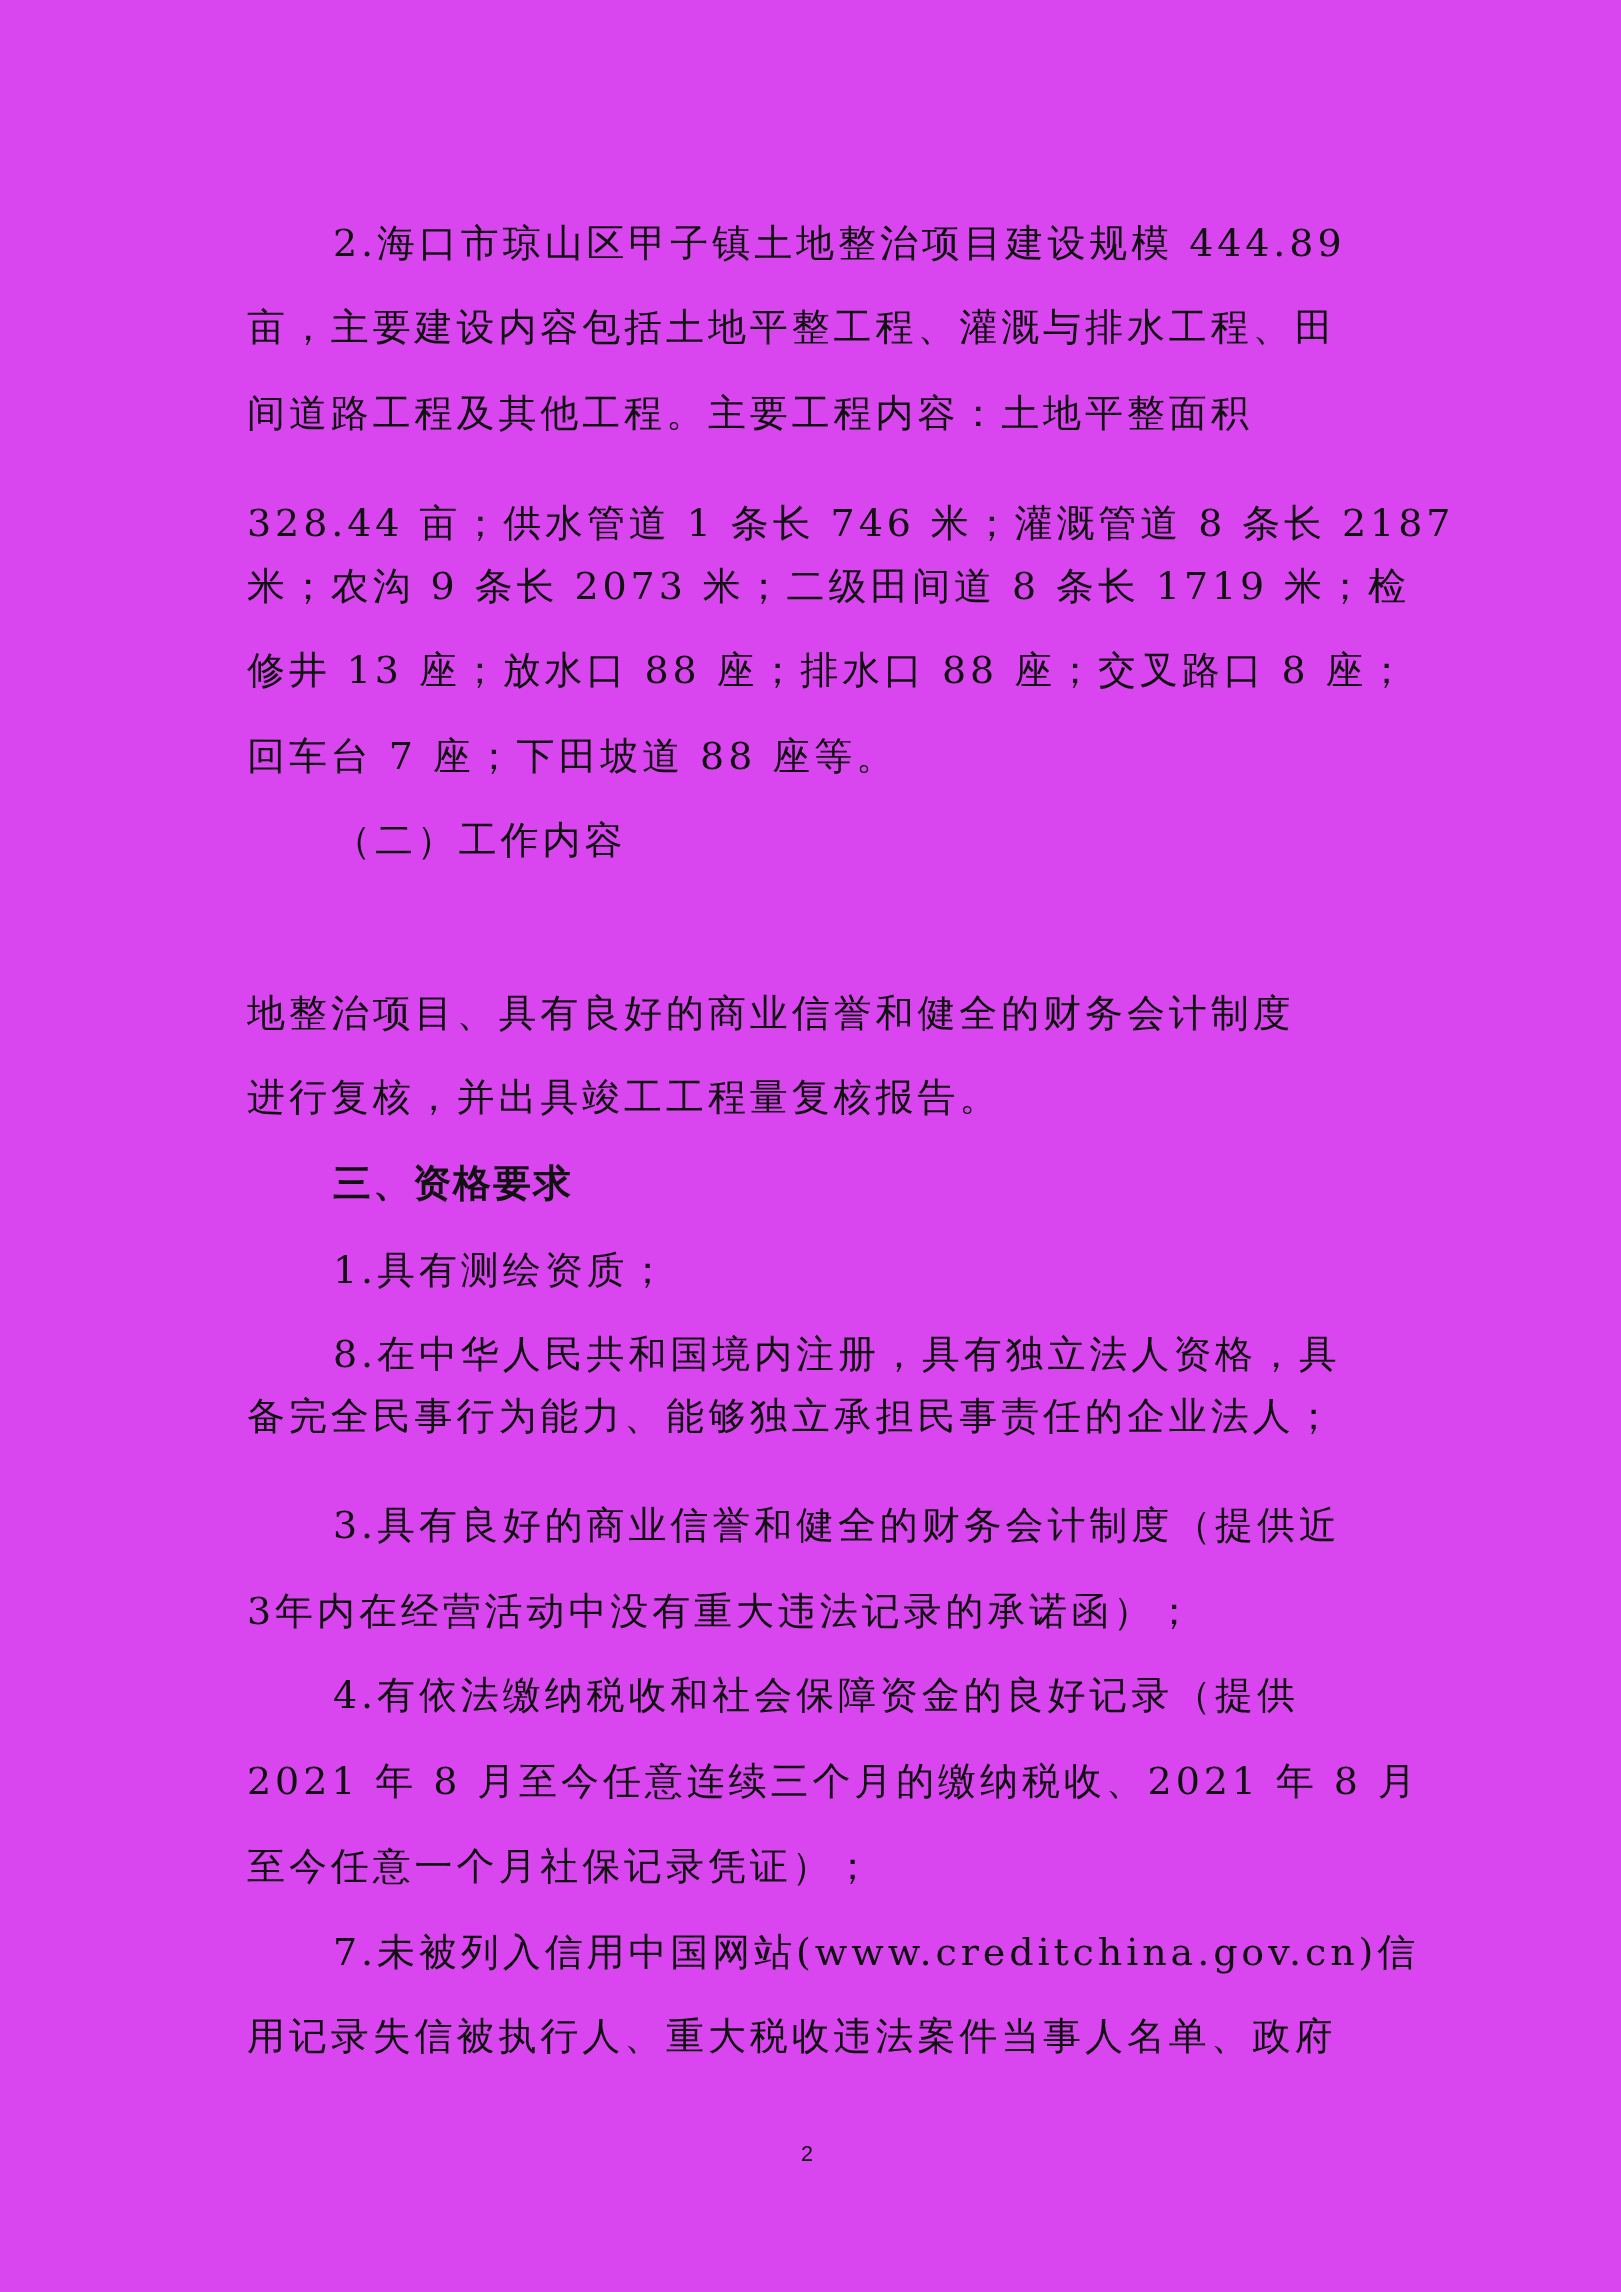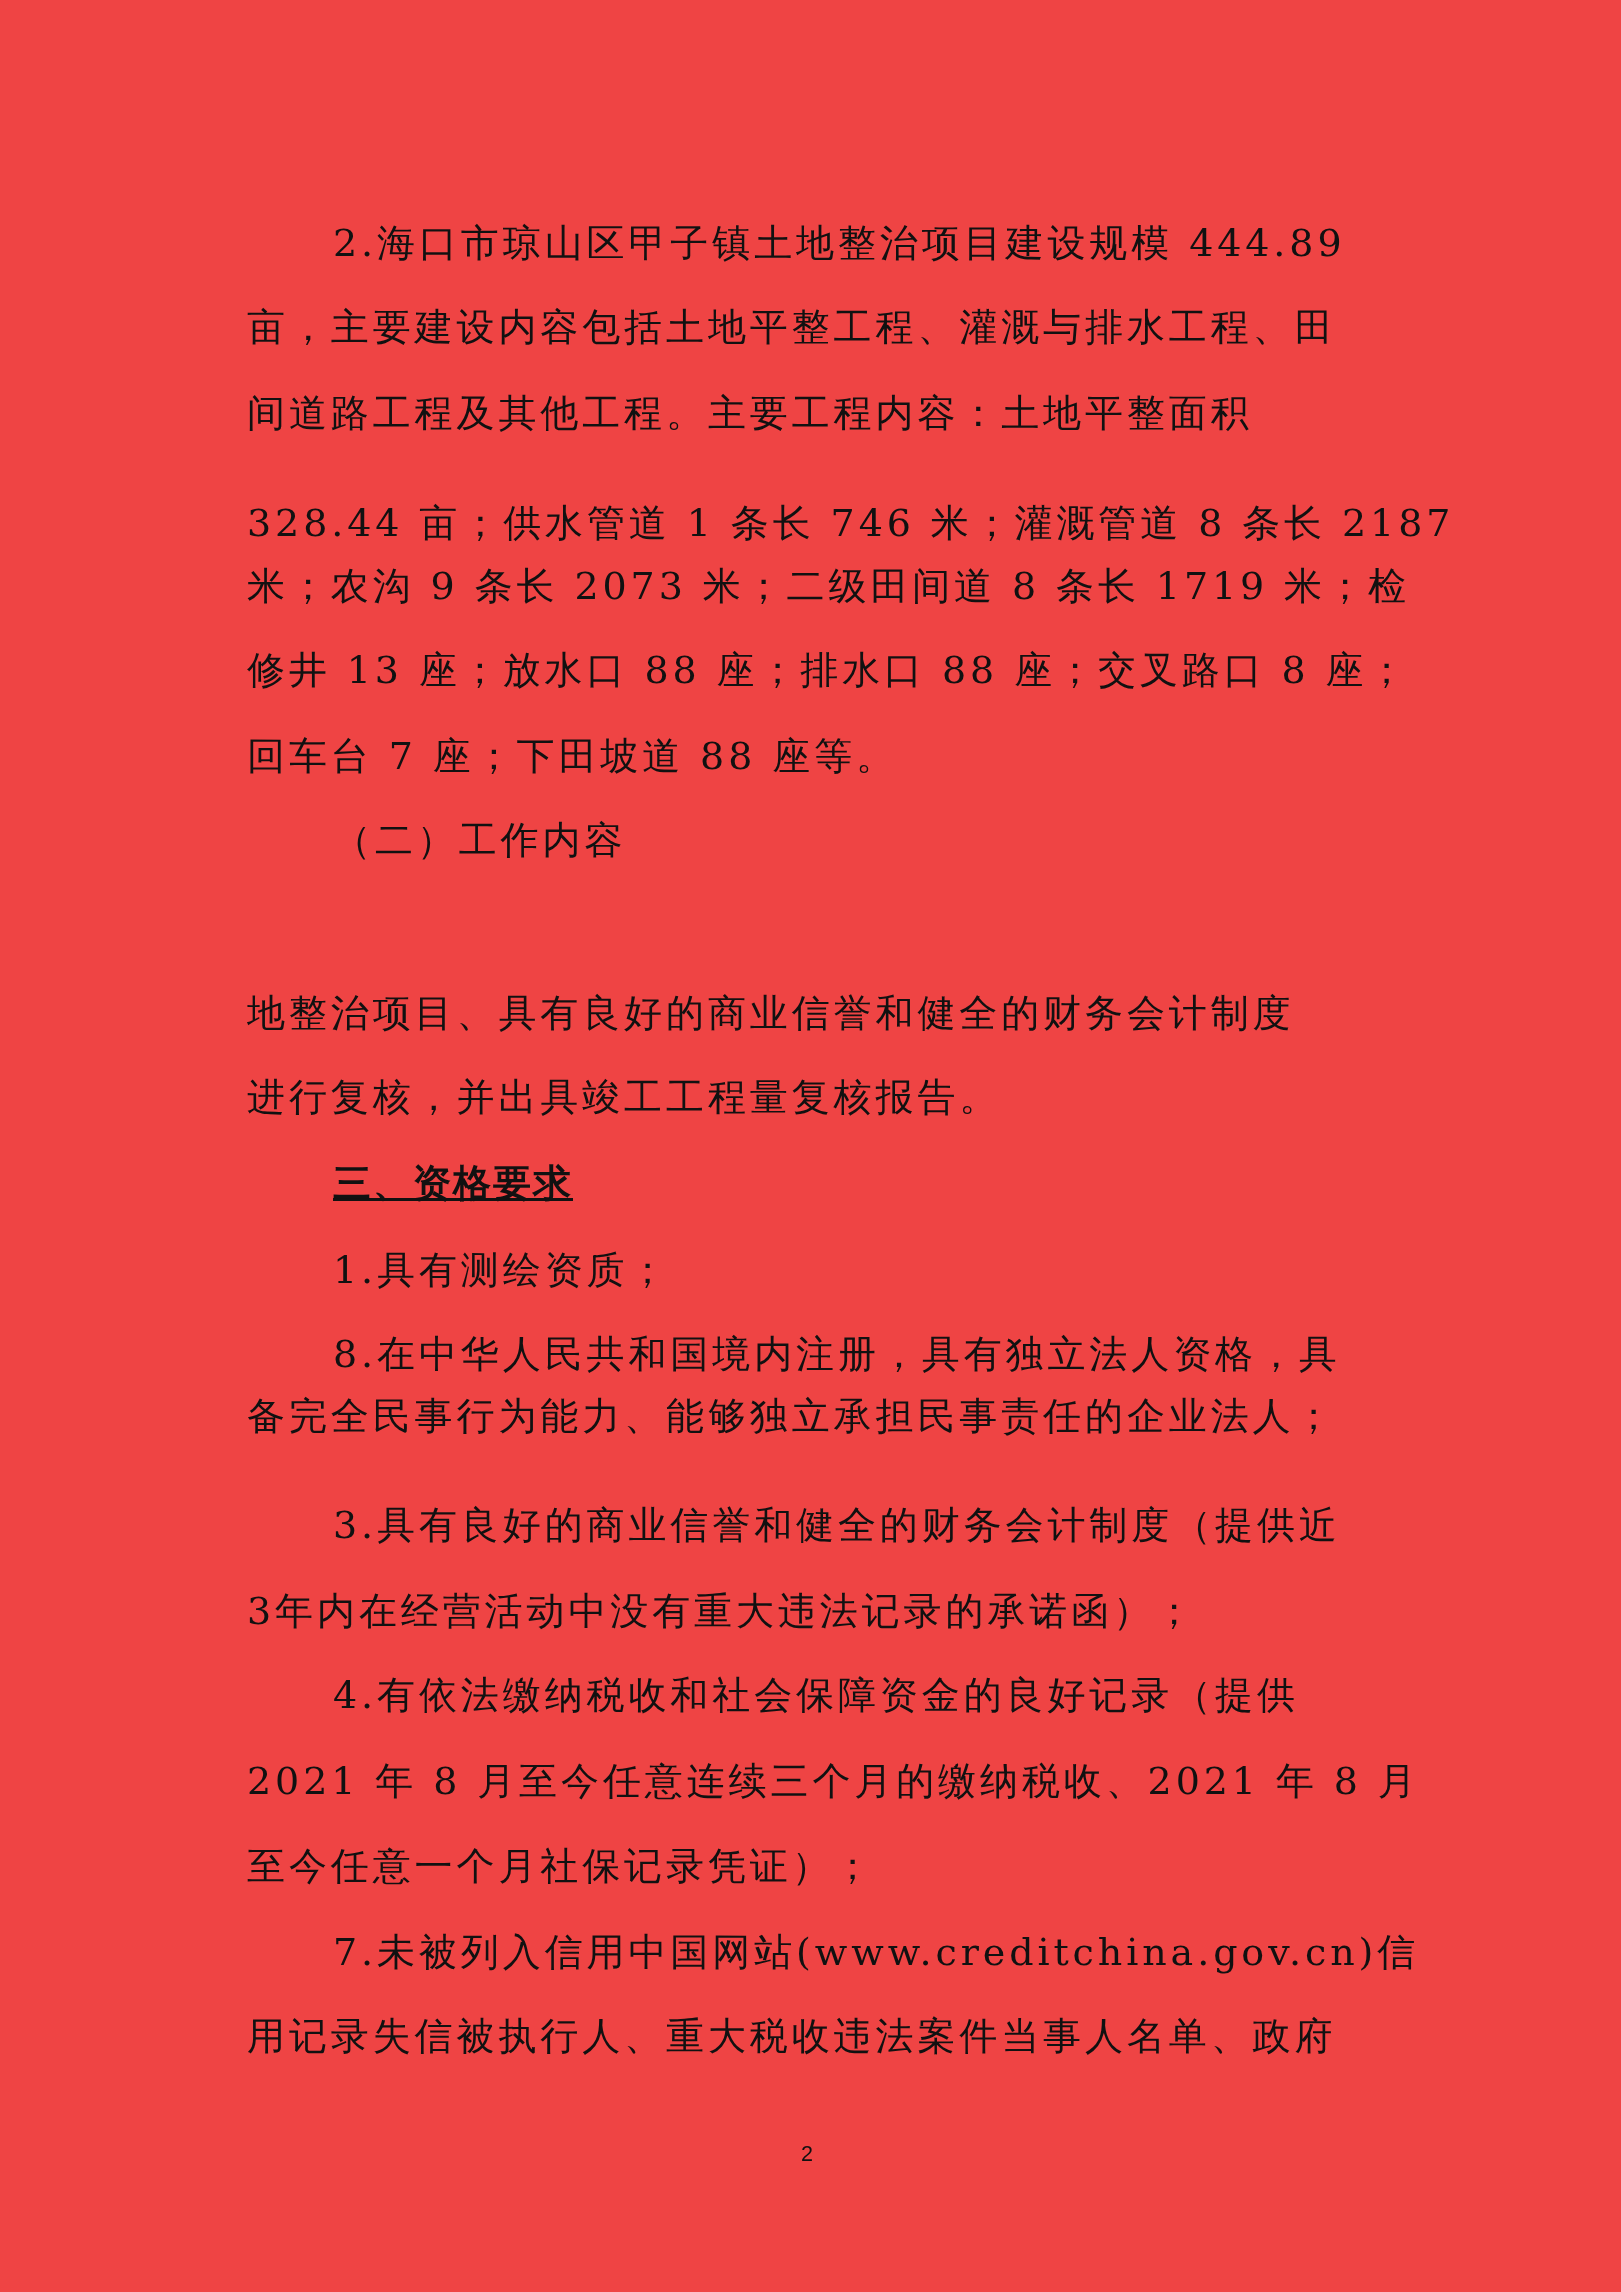--- a/index.html
+++ b/index.html
@@ -1,30 +1,30 @@
 <!DOCTYPE html>
 <html><head>
   <meta charset="utf-8">
   <style>
     html, body { margin: 0; padding: 0; background: #ffffff; }
     body { width: 1621px; height: 2293px; position: relative; overflow: hidden; }
-    .page { position: absolute; left: 0; top: 0; width: 1621px; height: 2293px; background: #ef4444; }
+    .page { position: absolute; left: 0; top: 0; width: 1621px; height: 2293px; background: #d946ef; }
     .line {
       position: absolute;
       left: 247px;
       width: 1137px;
       font-family: "DejaVu Serif", "Liberation Serif", serif;
       font-size: 38px;
       color: #111;
       white-space: nowrap;
       letter-spacing: 3.9px;
       line-height: 47px;
     }
     .indent { left: 333px; }
-    .heading { font-family: "DejaVu Sans", "Liberation Sans", sans-serif; font-weight: bold; letter-spacing: 2px; text-decoration: underline; }
+    .heading { font-family: "DejaVu Sans", "Liberation Sans", sans-serif; font-weight: bold; letter-spacing: 2px; }
     .page-number {
       position: absolute; left: 801px; top: 2141px;
       font-family: "Liberation Sans", sans-serif; font-size: 21.6px; color: #111;
     }
   </style>
 </head>
 <body>
 
 <div class="page">
   <div class="line indent" style="top:220px">2.海口市琼山区甲子镇土地整治项目建设规模 444.89</div>

